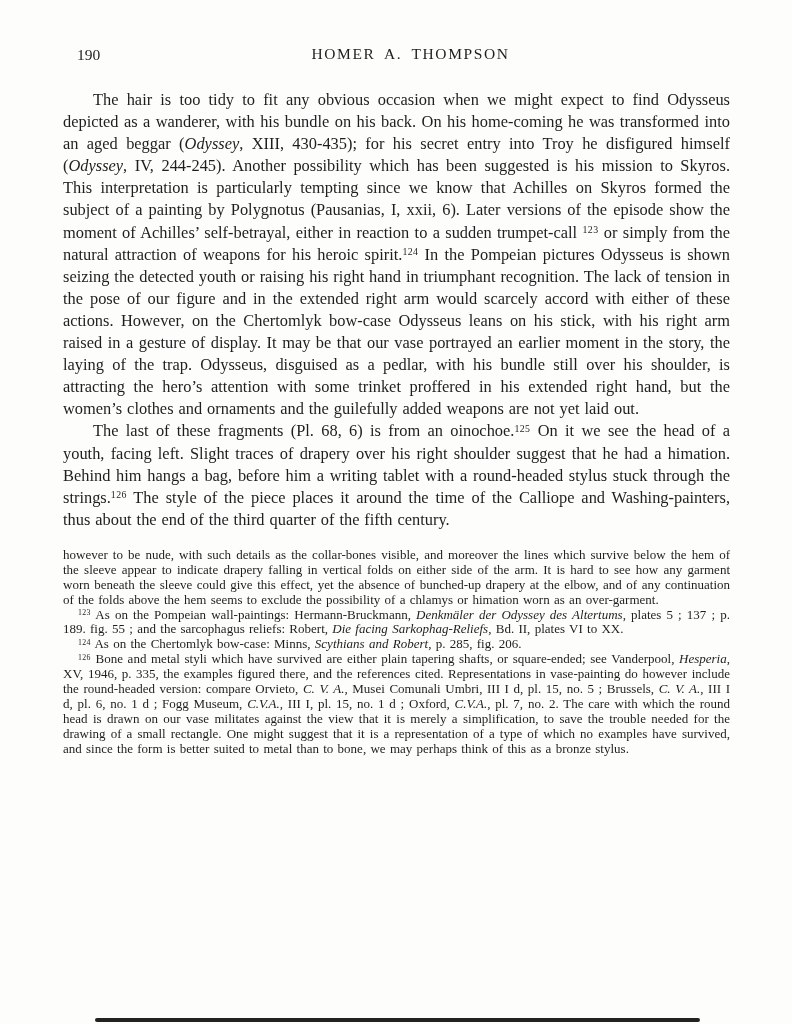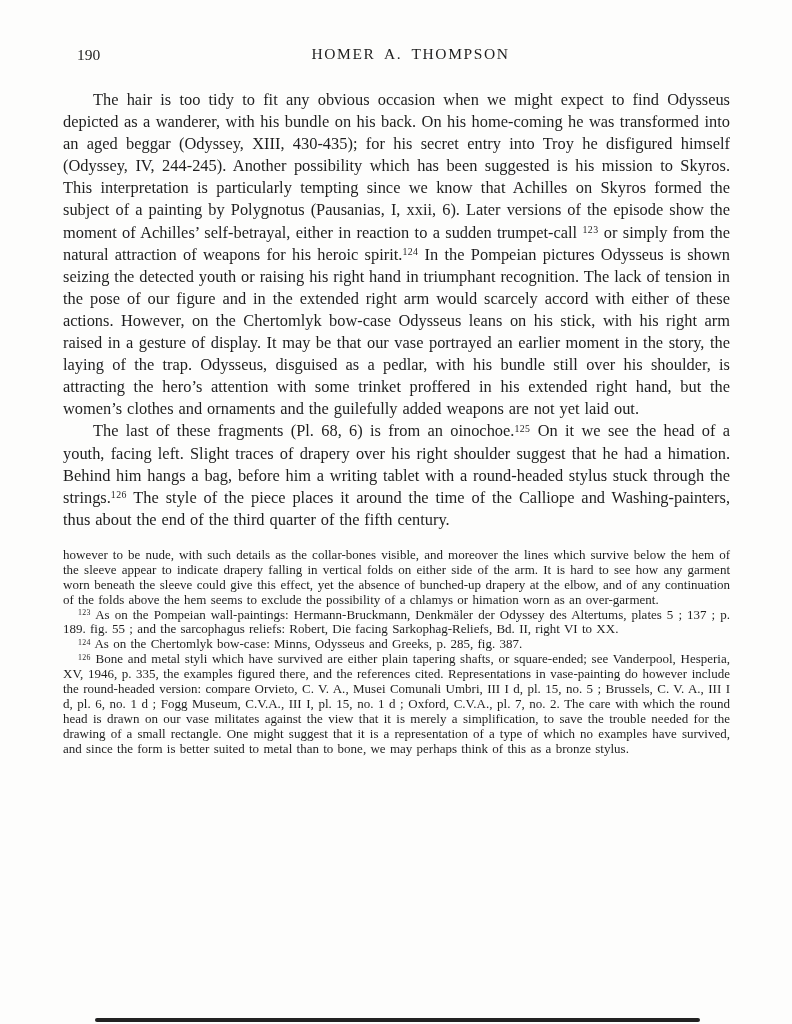--- a/index.html
+++ b/index.html
@@ -53,21 +53,21 @@
   }
   .footnotes p.flush { text-indent: 0; }
   .page sup {
     font-size: 0.6em;
     line-height: 0;
     position: relative;
     top: -0.45em;
     vertical-align: baseline;
     letter-spacing: 0.4px;
   }
-  .it { }
+  .it { font-style: italic; }
   .page-edge-shadow {
     position: absolute;
     bottom: 2px;
     left: 95px;
     width: 605px;
     height: 4px;
     background: #0a0a0a;
     border-radius: 2px;
     opacity: 0.9;
   }
@@ -81,19 +81,19 @@
     <span class="running-head">HOMER A. THOMPSON</span>
   </header>
 
   <section class="body-text">
       <p><span>The hair is too tidy to fit any obvious occasion when we might expect to find Odysseus depicted as a wanderer, with his bundle on his back.  On his home-coming he was transformed into an aged beggar (</span><span class="it">Odyssey</span><span>, XIII, 430-435); for his secret entry into Troy he disfigured himself (</span><span class="it">Odyssey</span><span>, IV, 244-245).  Another possibility which has been suggested is his mission to Skyros.  This interpretation is particularly tempting since we know that Achilles on Skyros formed the subject of a painting by Polygnotus (Pausanias, I, xxii, 6).  Later versions of the episode show the moment of Achilles’ self-betrayal, either in reaction to a sudden trumpet-call </span><sup>123</sup><span> or simply from the natural attraction of weapons for his heroic spirit.</span><sup>124</sup><span>  In the Pompeian pictures Odysseus is shown seizing the detected youth or raising his right hand in triumphant recognition.  The lack of tension in the pose of our figure and in the extended right arm would scarcely accord with either of these actions.  However, on the Chertomlyk bow-case Odysseus leans on his stick, with his right arm raised in a gesture of display.  It may be that our vase portrayed an earlier moment in the story, the laying of the trap.  Odysseus, disguised as a pedlar, with his bundle still over his shoulder, is attracting the hero’s attention with some trinket proffered in his extended right hand, but the women’s clothes and ornaments and the guilefully added weapons are not yet laid out.</span></p>
       <p><span>The last of these fragments (Pl. 68, 6) is from an oinochoe.</span><sup>125</sup><span>  On it we see the head of a youth, facing left.  Slight traces of drapery over his right shoulder suggest that he had a himation.  Behind him hangs a bag, before him a writing tablet with a round-headed stylus stuck through the strings.</span><sup>126</sup><span>  The style of the piece places it around the time of the Calliope and Washing-painters, thus about the end of the third quarter of the fifth century.</span></p>
     </section>
 
   <section class="footnotes">
       <p class="flush"><span>however to be nude, with such details as the collar-bones visible, and moreover the lines which survive below the hem of the sleeve appear to indicate drapery falling in vertical folds on either side of the arm.  It is hard to see how any garment worn beneath the sleeve could give this effect, yet the absence of bunched-up drapery at the elbow, and of any continuation of the folds above the hem seems to exclude the possibility of a chlamys or himation worn as an over-garment.</span></p>
-      <p><sup>123</sup><span> As on the Pompeian wall-paintings:  Hermann-Bruckmann, </span><span class="it">Denkmäler der Odyssey des Altertums</span><span>, plates 5 ; 137 ; p. 189. fig. 55 ; and the sarcophagus reliefs: Robert, </span><span class="it">Die facing Sarkophag-Reliefs</span><span>, Bd. II, right VI to XX.</span></p>
-      <p><sup>124</sup><span> As on the Chertomlyk bow-case:  Minns, </span><span class="it">Odysseus and Greeks</span><span>, p. 285, fig. 387.</span></p>
+      <p><sup>123</sup><span> As on the Pompeian wall-paintings:  Hermann-Bruckmann, </span><span class="it">Denkmäler der Odyssey des Altertums</span><span>, plates 5 ; 137 ; p. 189. fig. 55 ; and the sarcophagus reliefs: Robert, </span><span class="it">Die facing Sarkophag-Reliefs</span><span>, Bd. II, plates VI to XX.</span></p>
+      <p><sup>124</sup><span> As on the Chertomlyk bow-case:  Minns, </span><span class="it">Scythians and Robert</span><span>, p. 285, fig. 206.</span></p>
       <p><sup>126</sup><span> Bone and metal styli which have survived are either plain tapering shafts, or square-ended; see Vanderpool, </span><span class="it">Hesperia</span><span>, XV, 1946, p. 335, the examples figured there, and the references cited.  Representations in vase-painting do however include the round-headed version: compare Orvieto, </span><span class="it">C. V. A.</span><span>, Musei Comunali Umbri, III I d, pl. 15, no. 5 ; Brussels, </span><span class="it">C. V. A.</span><span>, III I d, pl. 6, no. 1 d ; Fogg Museum, </span><span class="it">C.V.A.</span><span>, III I, pl. 15, no. 1 d ; Oxford, </span><span class="it">C.V.A.</span><span>, pl. 7, no. 2.  The care with which the round head is drawn on our vase militates against the view that it is merely a simplification, to save the trouble needed for the drawing of a small rectangle.  One might suggest that it is a representation of a type of which no examples have survived, and since the form is better suited to metal than to bone, we may perhaps think of this as a bronze stylus.</span></p>
     </section>
 
   <div class="page-edge-shadow"></div>
 </div>
 
 </body></html>

